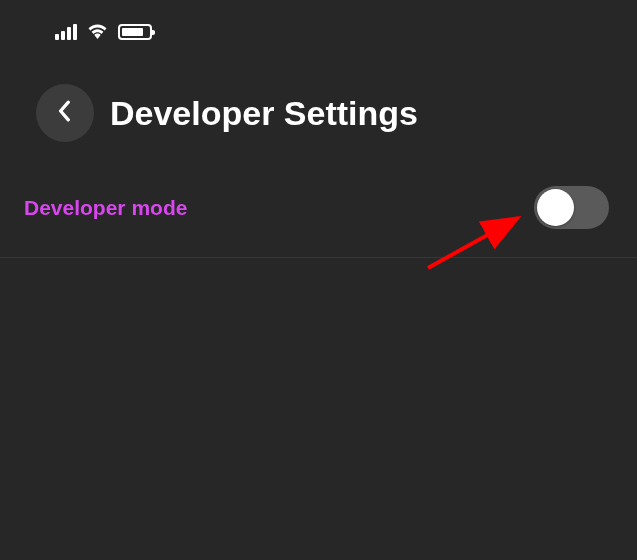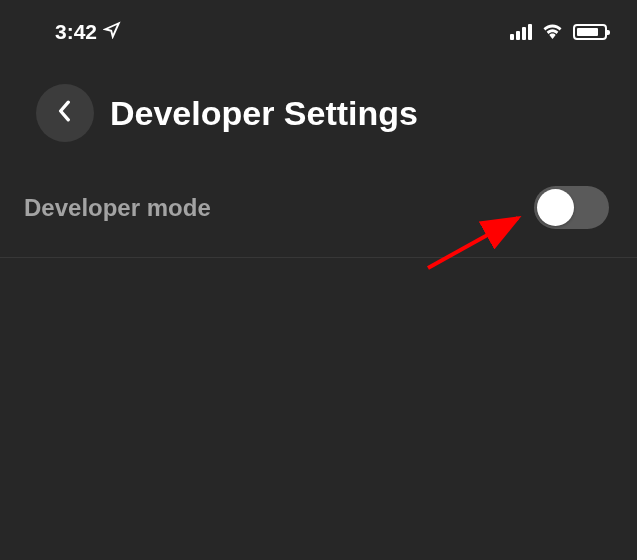--- a/index.html
+++ b/index.html
@@ -96,23 +96,23 @@
       color: #ffffff;
     }
     .setting-row {
       display: flex;
       justify-content: space-between;
       align-items: center;
       padding: 26px 28px 28px 24px;
       border-bottom: 1px solid #373737;
     }
     .setting-label {
-      font-size: 24px;
+      font-size: 21px;
       font-weight: 600;
-      color: #a3a3a3;
+      color: #d946ef;
     }
     .toggle {
       width: 75px;
       height: 43px;
       background: #5a5a5a;
       border-radius: 22px;
       position: relative;
       cursor: pointer;
     }
     .toggle-knob {
@@ -129,28 +129,20 @@
       position: absolute;
       left: 423px;
       top: 208px;
       pointer-events: none;
     }
   </style>
 </head>
 <body>
 
 <div class="status-bar">
-  <div class="status-time">
-    <span>3:42</span>
-    <span>
-      <svg width="18" height="18" viewBox="0 0 24 24" fill="none" stroke="#ffffff" stroke-width="2.5">
-        <path d="M3 11 L21 3 L13 21 L11 13 Z" fill="none"></path>
-      </svg>
-    </span>
-  </div>
   <div class="status-icons">
     <div class="cellular-icon">
       <div class="cellular-bar"></div>
       <div class="cellular-bar"></div>
       <div class="cellular-bar"></div>
       <div class="cellular-bar"></div>
     </div>
     <span>
       <svg width="23" height="18" viewBox="0 0 24 20" fill="#ffffff">
         <path d="M12 20 L8.5 15.5 C9.5 14.6 10.7 14 12 14 C13.3 14 14.5 14.6 15.5 15.5 Z"></path>

